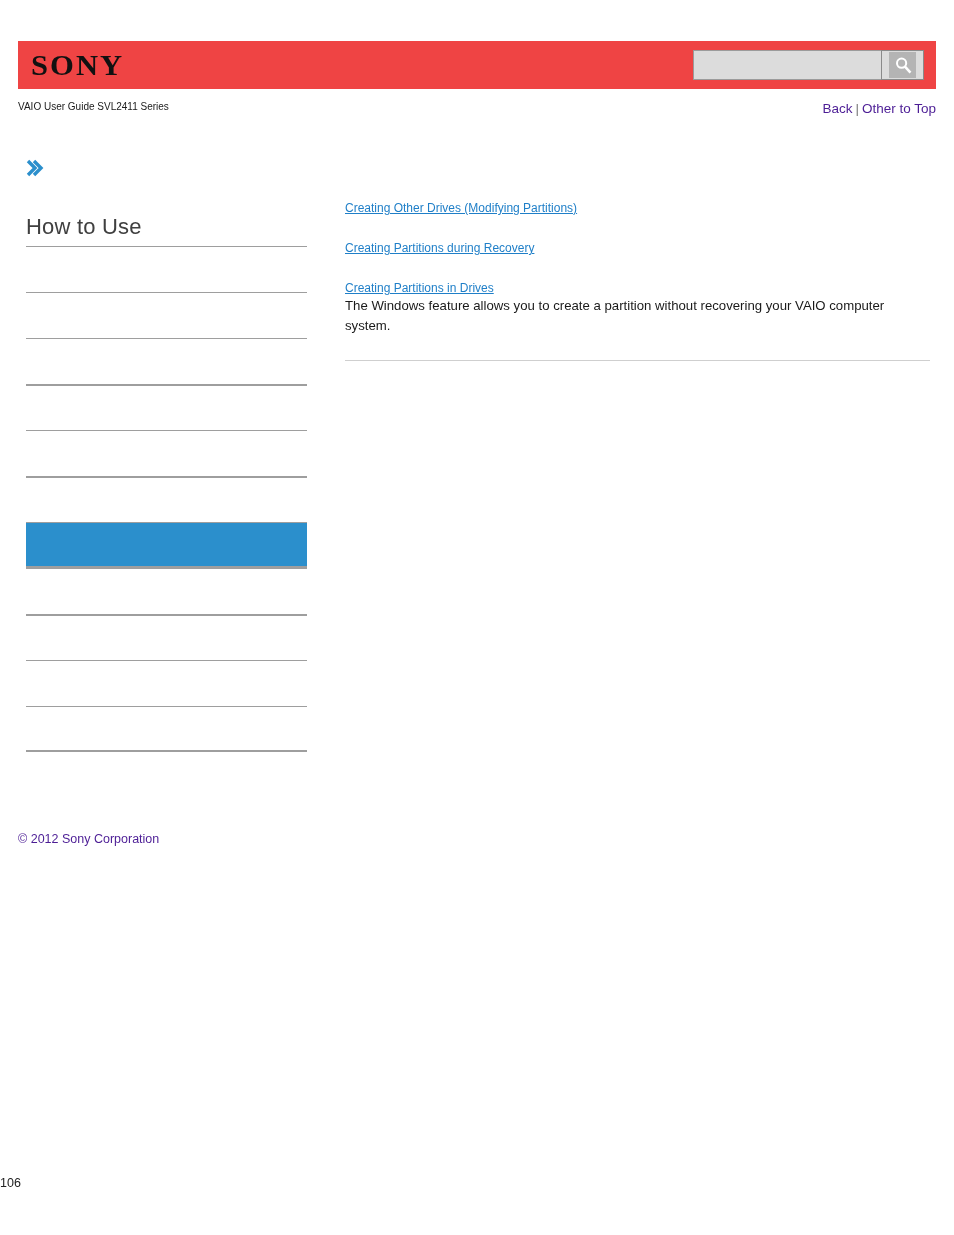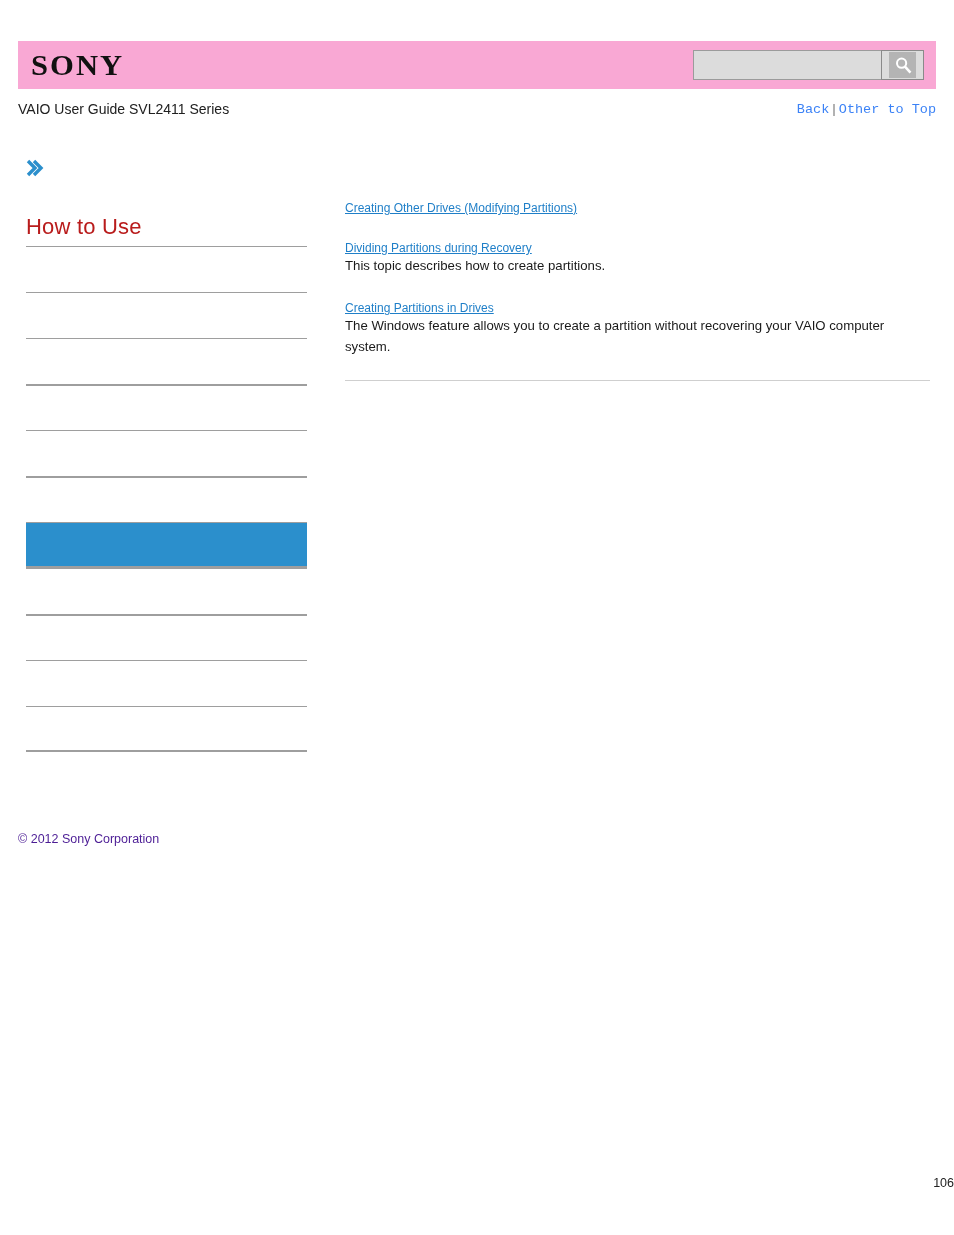--- a/index.html
+++ b/index.html
@@ -17,21 +17,21 @@
     -webkit-font-smoothing: antialiased;
   }
 
   
   .header-bar {
     position: absolute;
     left: 18px;
     top: 41px;
     width: 918px;
     height: 48px;
-    background: #f9a8d4;
+    background: #ef4444;
     display: flex;
     align-items: center;
     justify-content: space-between;
   }
   .sony-logo {
     margin-left: 13px;
     font-family: "Liberation Serif", serif;
     font-weight: bold;
     font-size: 30px;
     letter-spacing: 2.0px;
@@ -82,35 +82,34 @@
     position: absolute;
     left: 18px;
     top: 101px;
     width: 918px;
     height: 20px;
   }
   .guide-title {
     position: absolute;
     left: 0;
     top: 0;
-    font-size: 14px;
+    font-size: 10px;
     color: #202020;
     white-space: nowrap;
   }
   .nav-links {
     position: absolute;
     right: 0;
     top: 0;
     font-size: 13.5px;
     white-space: nowrap;
   }
   .nav-links a {
-    color: #3b82f6;
+    color: #4c1d95;
     text-decoration: none;
-    font-family: Liberation Mono, monospace;
   }
   .nav-sep {
     color: #777;
     margin: 0 3px;
   }
 
   
   .sidebar {
     position: absolute;
     left: 26px;
@@ -119,21 +118,21 @@
   }
   .chevron-icon {
     width: 18px;
     height: 20px;
     display: block;
     margin-bottom: 36px;
   }
   .sidebar-title {
     font-size: 22px;
     font-weight: normal;
-    color: #b91c1c;
+    color: #404040;
     margin: 0 0 6px 0;
     letter-spacing: 0.2px;
   }
   .nav-list {
     list-style: none;
     margin: 0;
     padding: 0;
   }
   .nav-item {
     height: 46px;
@@ -188,21 +187,21 @@
     border-top: 1px solid #cfcfcf;
     margin: 23px 0 0 0;
     width: 100%;
   }
 
   .page-number {
     position: absolute;
     left: 0;
     top: 1176px;
     width: 954px;
-    text-align: right;
+    text-align: left;
     font-size: 12.5px;
     color: #222;
   }
 </style>
 </head>
 <body>
 
 <div class="header-bar">
   <div class="sony-logo">SONY</div>
 
@@ -275,22 +274,21 @@
 
 <div class="copyright">© 2012 Sony Corporation</div>
 
 <div class="content">
 
   <div class="article">
     <a class="article-title" href="#">Creating Other Drives (Modifying Partitions)</a>
   </div>
 
   <div class="article">
-    <a class="article-title" href="#">Dividing Partitions during Recovery</a>
-    <p class="article-desc">This topic describes how to create partitions.</p>
+    <a class="article-title" href="#">Creating Partitions during Recovery</a>
   </div>
 
   <div class="article">
     <a class="article-title" href="#">Creating Partitions in Drives</a>
     <p class="article-desc">The Windows feature allows you to create a partition without recovering your VAIO computer system.</p>
   </div>
 
   <hr class="content-rule">
 </div>
 

